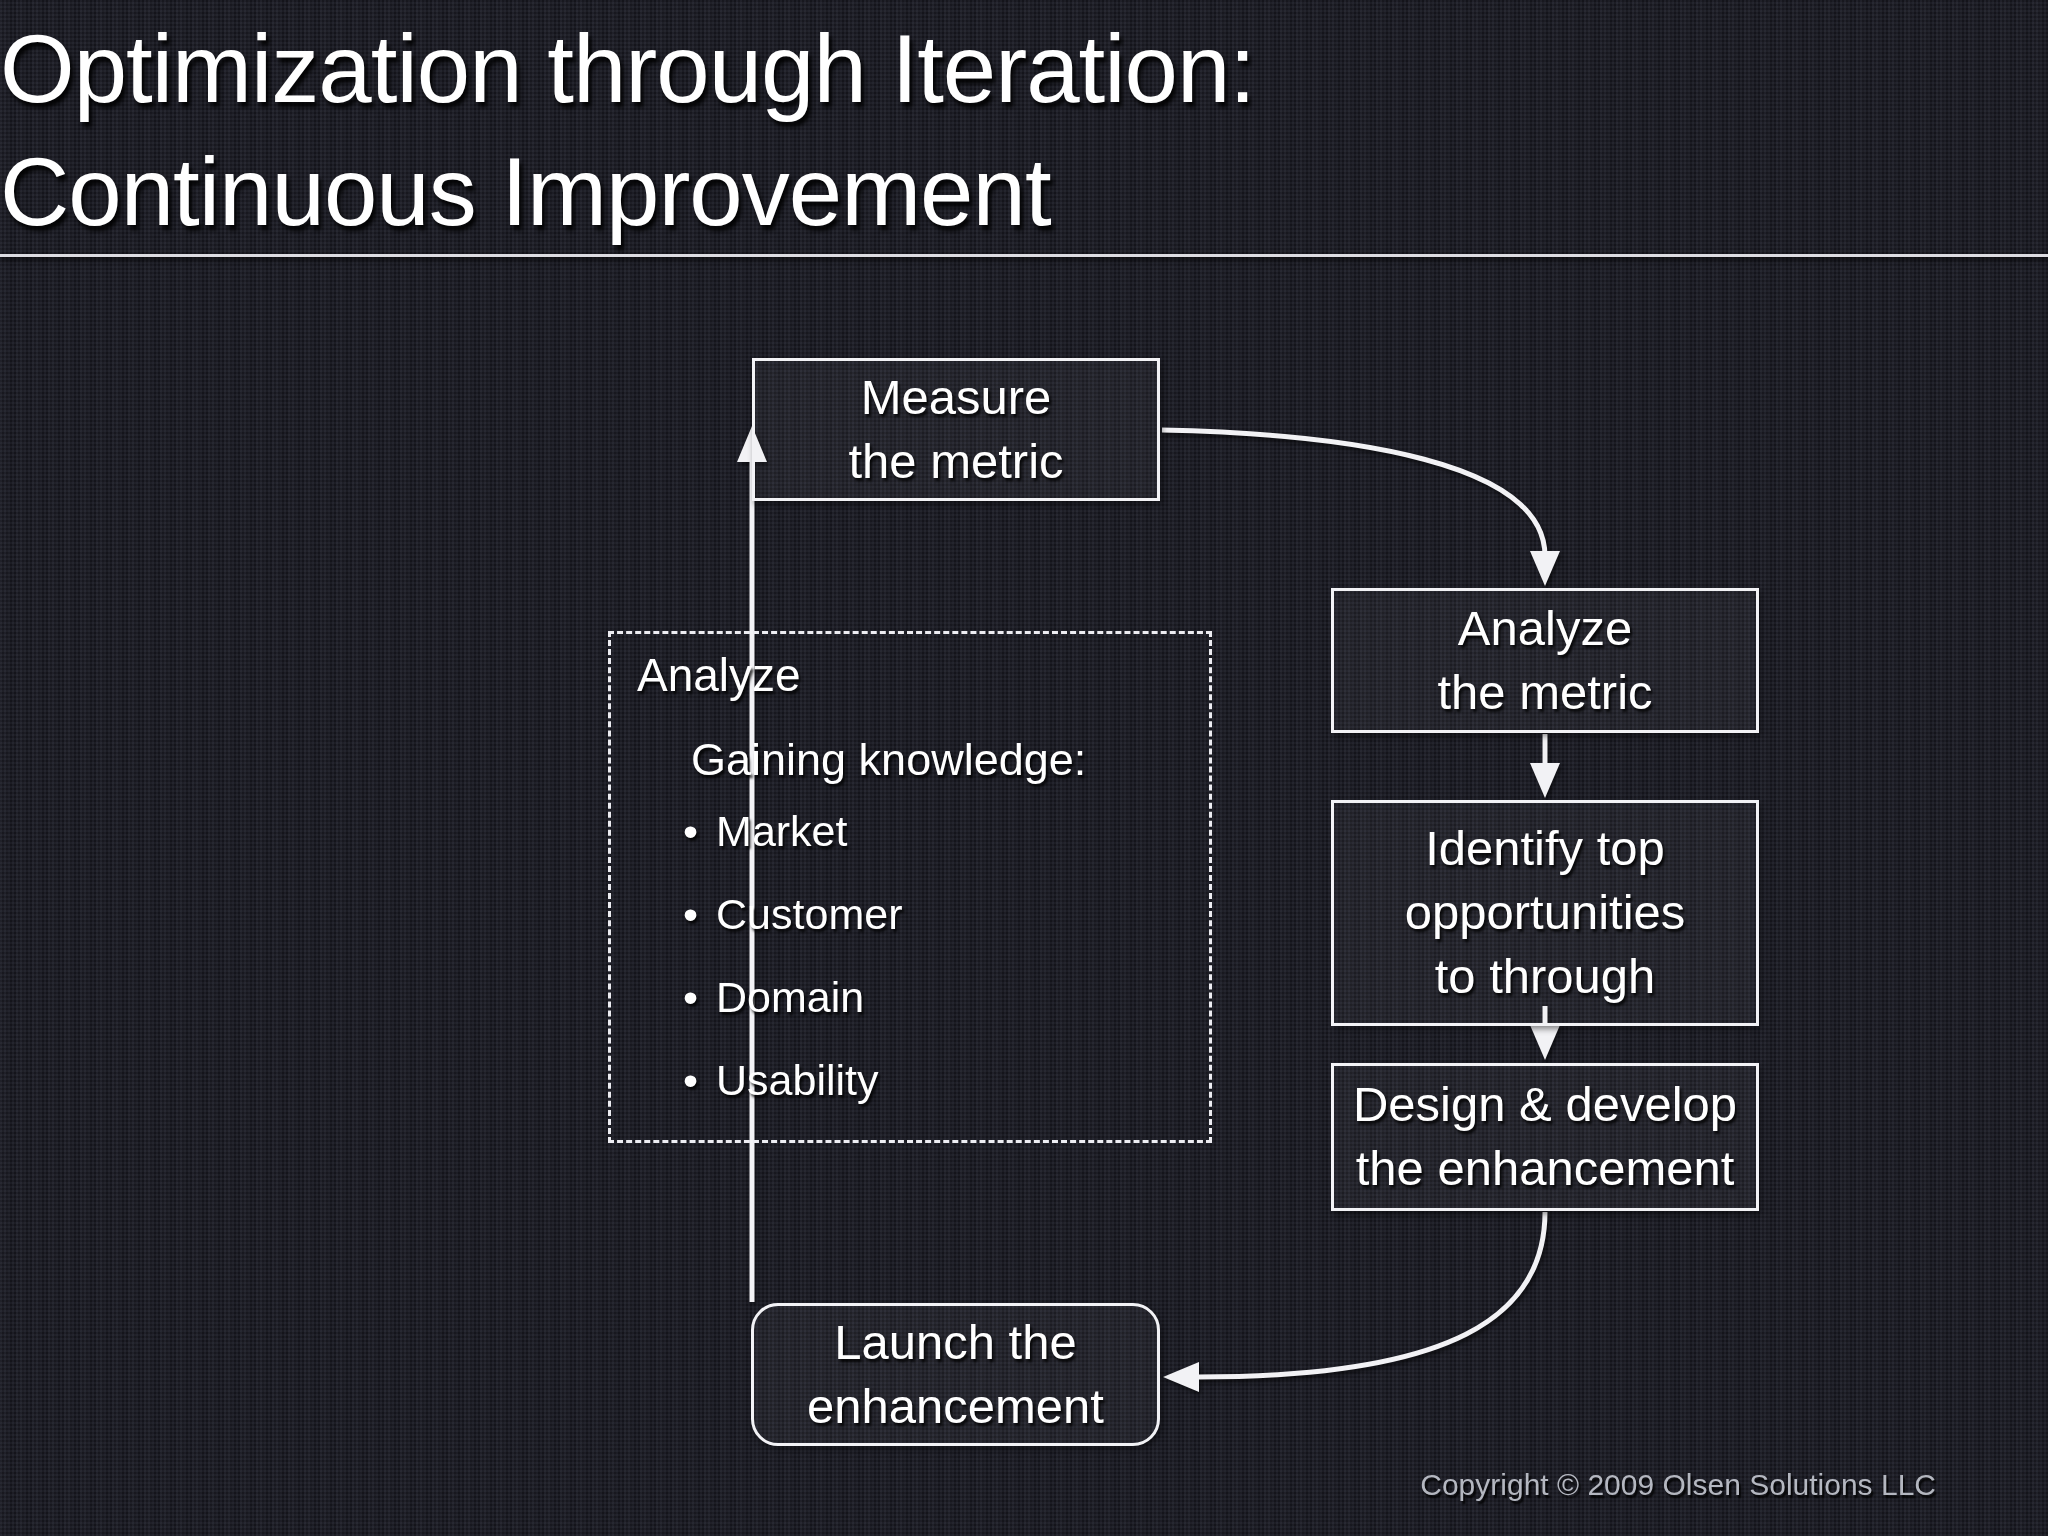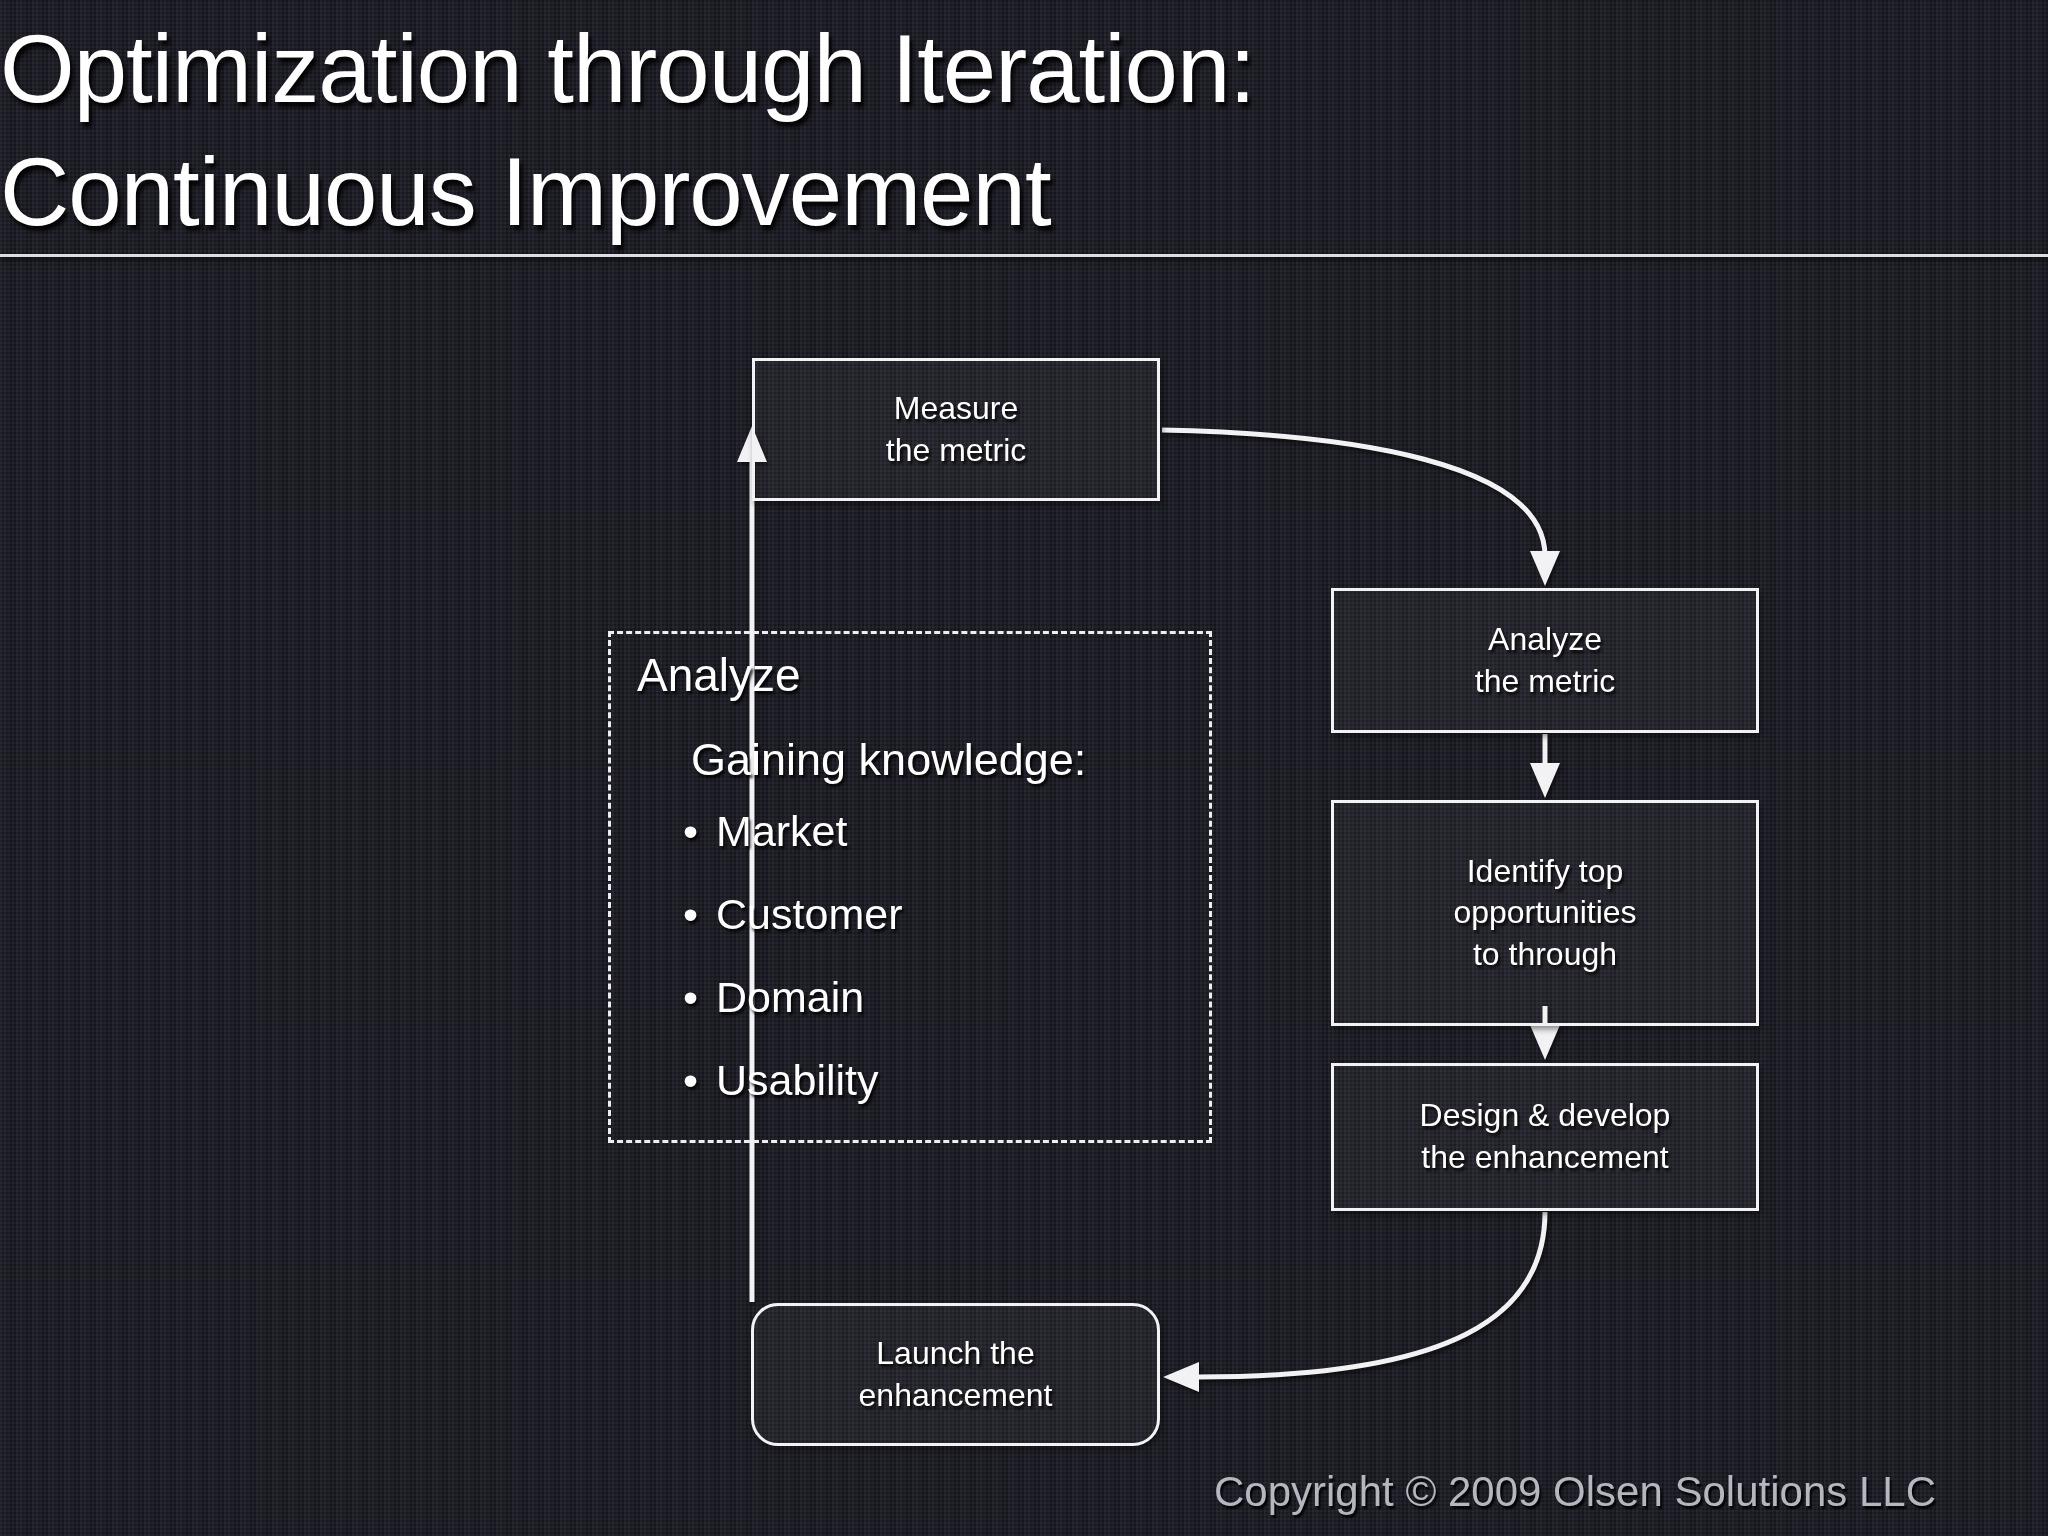--- a/index.html
+++ b/index.html
@@ -25,21 +25,21 @@
   .divider{
     position:absolute; top:254px; left:0; width:2048px; height:3px;
     background:#dcdce2;
     box-shadow:0 3px 4px rgba(0,0,0,0.7);
   }
   .flowbox{
     position:absolute;
     border:3px solid #f2f2f5;
     background:rgba(255,255,255,0.035);
     display:flex; flex-direction:column; justify-content:center; align-items:center;
-    font-size:32px; line-height:1.3; font-weight:400;
+    font-size:49px; line-height:1.3; font-weight:400;
     text-align:center;
     text-shadow:2px 3px 3px rgba(0,0,0,0.85);
     box-sizing:border-box;
     box-shadow:2px 3px 6px rgba(0,0,0,0.45);
   }
   #box-measure {left:752px;  top:358px;  width:408px; height:143px;}
   #box-analyze {left:1331px; top:588px;  width:428px; height:145px;}
   #box-identify{left:1331px; top:800px;  width:428px; height:226px;}
   #box-design  {left:1331px; top:1063px; width:428px; height:148px;}
   #box-launch  {left:751px;  top:1303px; width:409px; height:143px;border-radius:27px;}
@@ -61,21 +61,21 @@
   .learning-bullets{
     position:absolute; left:72px; top:176px; margin:0; padding:0;
     list-style:none;
     font-size:43px;
     text-shadow:2px 3px 3px rgba(0,0,0,0.85);
   }
   .learning-bullets li{margin:0 0 40px 0; line-height:1.0;}
   .learning-bullets li::before{content:"\2022"; margin-right:18px; font-size:43px;}
   .footer{
     position:absolute; right:112px; top:1468px;
-    font-size:42px; color:#b4b7c0;
+    font-size:30px; color:#b4b7c0;
     text-shadow:2px 3px 2px rgba(0,0,0,0.9);
   }
   svg.connectors{
     position:absolute; left:0; top:0;
     pointer-events:none;
     filter:drop-shadow(2px 3px 2px rgba(0,0,0,0.55));
   }
   svg.connectors path, svg.connectors line{stroke:#f2f2f5; stroke-width:5; fill:none;}
   svg.connectors polygon{fill:#f2f2f5; stroke:none;}
 </style>

